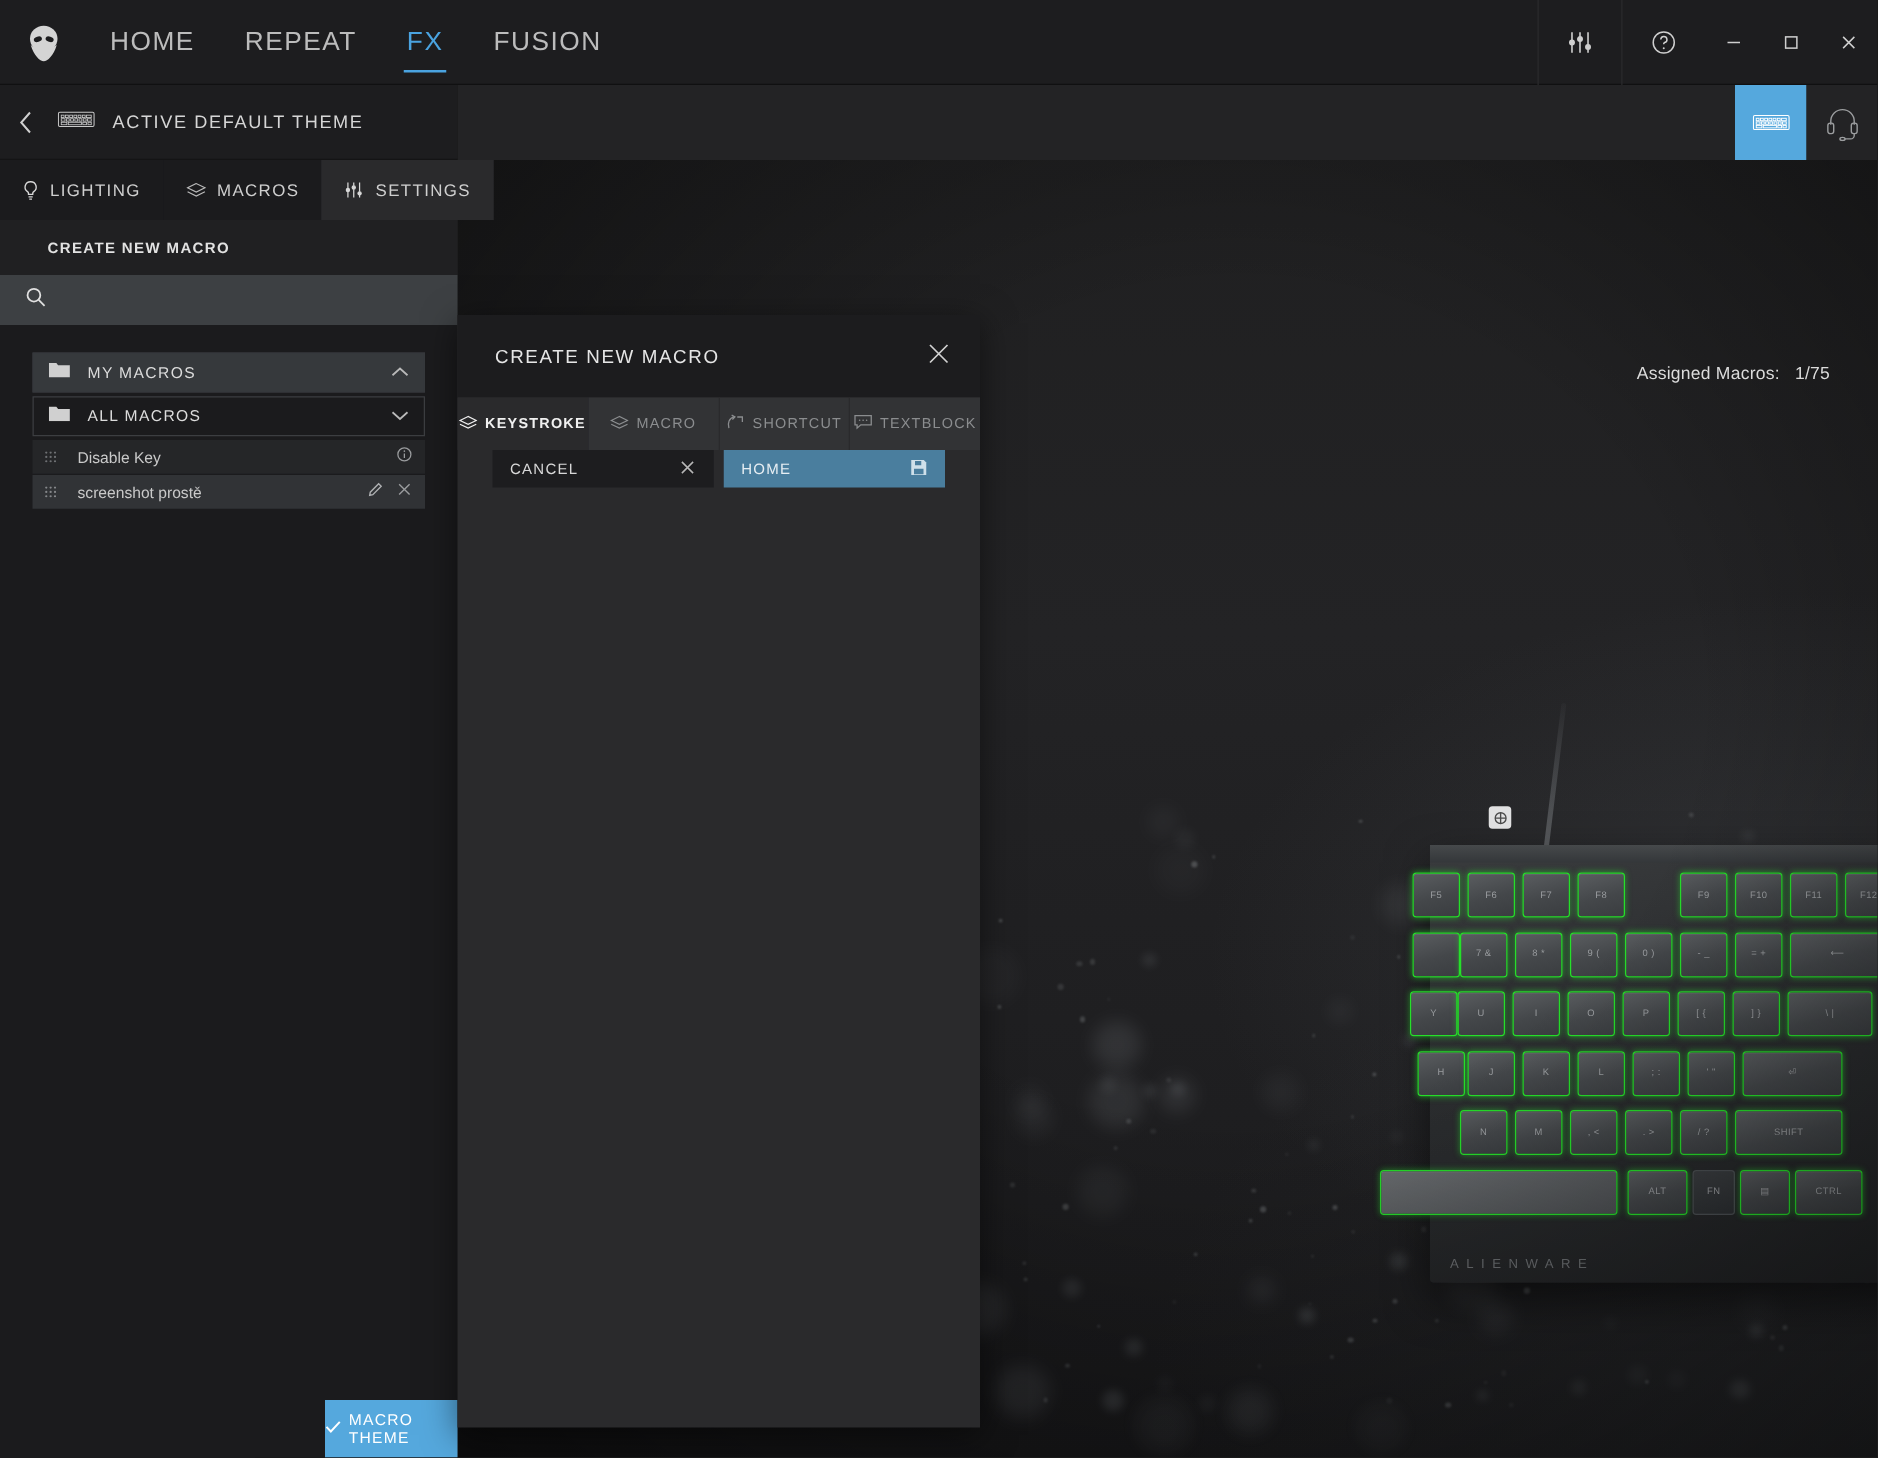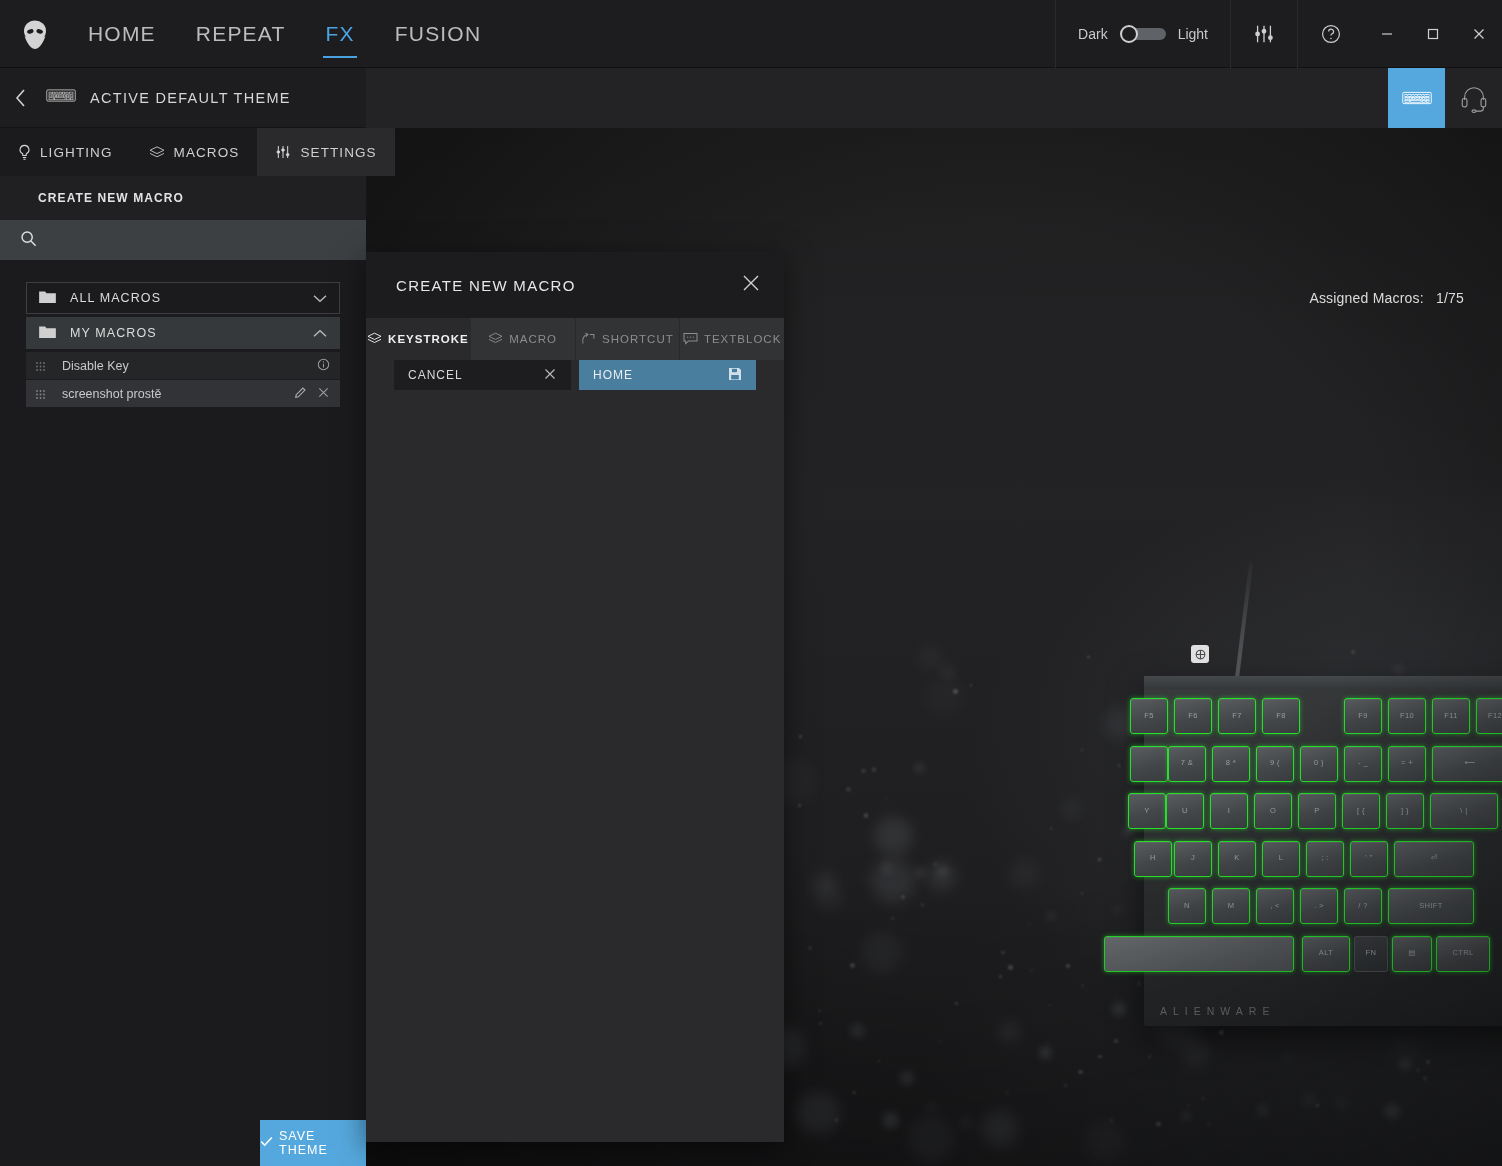--- a/index.html
+++ b/index.html
@@ -568,30 +568,20 @@
 
     <div class="navlinks" id="navlinks">
         <div class="navlink">HOME</div>
         <div class="navlink">REPEAT</div>
         <div class="navlink active">FX</div>
         <div class="navlink">FUSION</div>
       </div>
 
     <div class="topright">
       <div class="tr-cell">
-        <div class="theme-toggle">
-          <span>Dark</span>
-          <span class="sw">
-            <span class="sw-track"></span>
-            <span class="sw-knob"></span>
-          </span>
-          <span>Light</span>
-        </div>
-      </div>
-      <div class="tr-cell">
         <svg width="22" height="22" viewBox="0 0 24 24" fill="none" stroke="#cfcfcf" stroke-width="1.4">
           <path d="M5 3v7M5 14v7M12 3v4M12 11v10M19 3v11M19 18v3"></path>
           <circle cx="5" cy="12" r="1.9" fill="#cfcfcf"></circle>
           <circle cx="12" cy="9" r="1.9" fill="#cfcfcf"></circle>
           <circle cx="19" cy="16" r="1.9" fill="#cfcfcf"></circle>
         </svg>
       </div>
       <div class="tr-cell">
         <svg width="22" height="22" viewBox="0 0 24 24" fill="none" stroke="#cfcfcf" stroke-width="1.3">
           <circle cx="12" cy="12" r="9.2"></circle>
@@ -693,44 +683,44 @@
       <span>
         <svg width="17" height="17" viewBox="0 0 20 20" fill="none" stroke="#e0e0e0" stroke-width="1.7">
           <circle cx="8.4" cy="8.4" r="6"></circle>
             <path d="M12.9 12.9 18.4 18.4"></path>
         </svg>
       </span>
       <input type="text" placeholder="" style="">
     </div>
 
     <div class="listwrap">
+      <div class="folder open">
+        <span>
+          <svg width="17" height="13" viewBox="0 0 18 14" fill="#d0d0d0">
+            <path d="M0 1.6h6.4l1.5 1.8H18V14H0z"></path>
+          </svg>
+        </span>
+        <span class="fname">MY MACROS</span>
+        <span class="chev">
+          <svg width="14" height="9" viewBox="0 0 14 9" fill="none" stroke="#b9b9b9" stroke-width="1.4">
+              <path d="M1 7.2 7 1.8 13 7.2"></path>
+            </svg>
+        </span>
+      </div>
+
       <div class="folder">
         <span>
           <svg width="17" height="13" viewBox="0 0 18 14" fill="#d0d0d0">
             <path d="M0 1.6h6.4l1.5 1.8H18V14H0z"></path>
           </svg>
         </span>
         <span class="fname">ALL MACROS</span>
         <span class="chev">
           <svg width="14" height="9" viewBox="0 0 14 9" fill="none" stroke="#b9b9b9" stroke-width="1.4">
               <path d="M1 1.8 7 7.2 13 1.8"></path>
-            </svg>
-        </span>
-      </div>
-
-      <div class="folder open">
-        <span>
-          <svg width="17" height="13" viewBox="0 0 18 14" fill="#d0d0d0">
-            <path d="M0 1.6h6.4l1.5 1.8H18V14H0z"></path>
-          </svg>
-        </span>
-        <span class="fname">MY MACROS</span>
-        <span class="chev">
-          <svg width="14" height="9" viewBox="0 0 14 9" fill="none" stroke="#b9b9b9" stroke-width="1.4">
-              <path d="M1 7.2 7 1.8 13 7.2"></path>
             </svg>
         </span>
       </div>
 
       <div class="mrow">
         <span class="grip">
           <svg width="9" height="9" viewBox="0 0 9 9" fill="#6e7073">
             <circle cx="1" cy="1" r=".9"></circle>
               <circle cx="4.5" cy="1" r=".9"></circle>
               <circle cx="8" cy="1" r=".9"></circle>
@@ -783,21 +773,21 @@
         </span>
       </div>
     </div>
 
     <div class="savetheme">
       <span>
         <svg width="13" height="11" viewBox="0 0 14 12" fill="none" stroke="#ffffff" stroke-width="1.7">
             <path d="M1.2 6 5 10 12.8 1.6"></path>
           </svg>
       </span>
-      <span>SAVE THEME</span>
+      <span>MACRO THEME</span>
     </div>
   </div>
 
   <div class="modal">
     <div class="modal-head">
       <div class="modal-title">CREATE NEW MACRO</div>
       <div class="modal-x">
         <svg width="22" height="22" viewBox="0 0 22 22" stroke="#d2d2d2" stroke-width="1.4">
             <path d="M4 4l14 14M18 4L4 18"></path>
           </svg>

